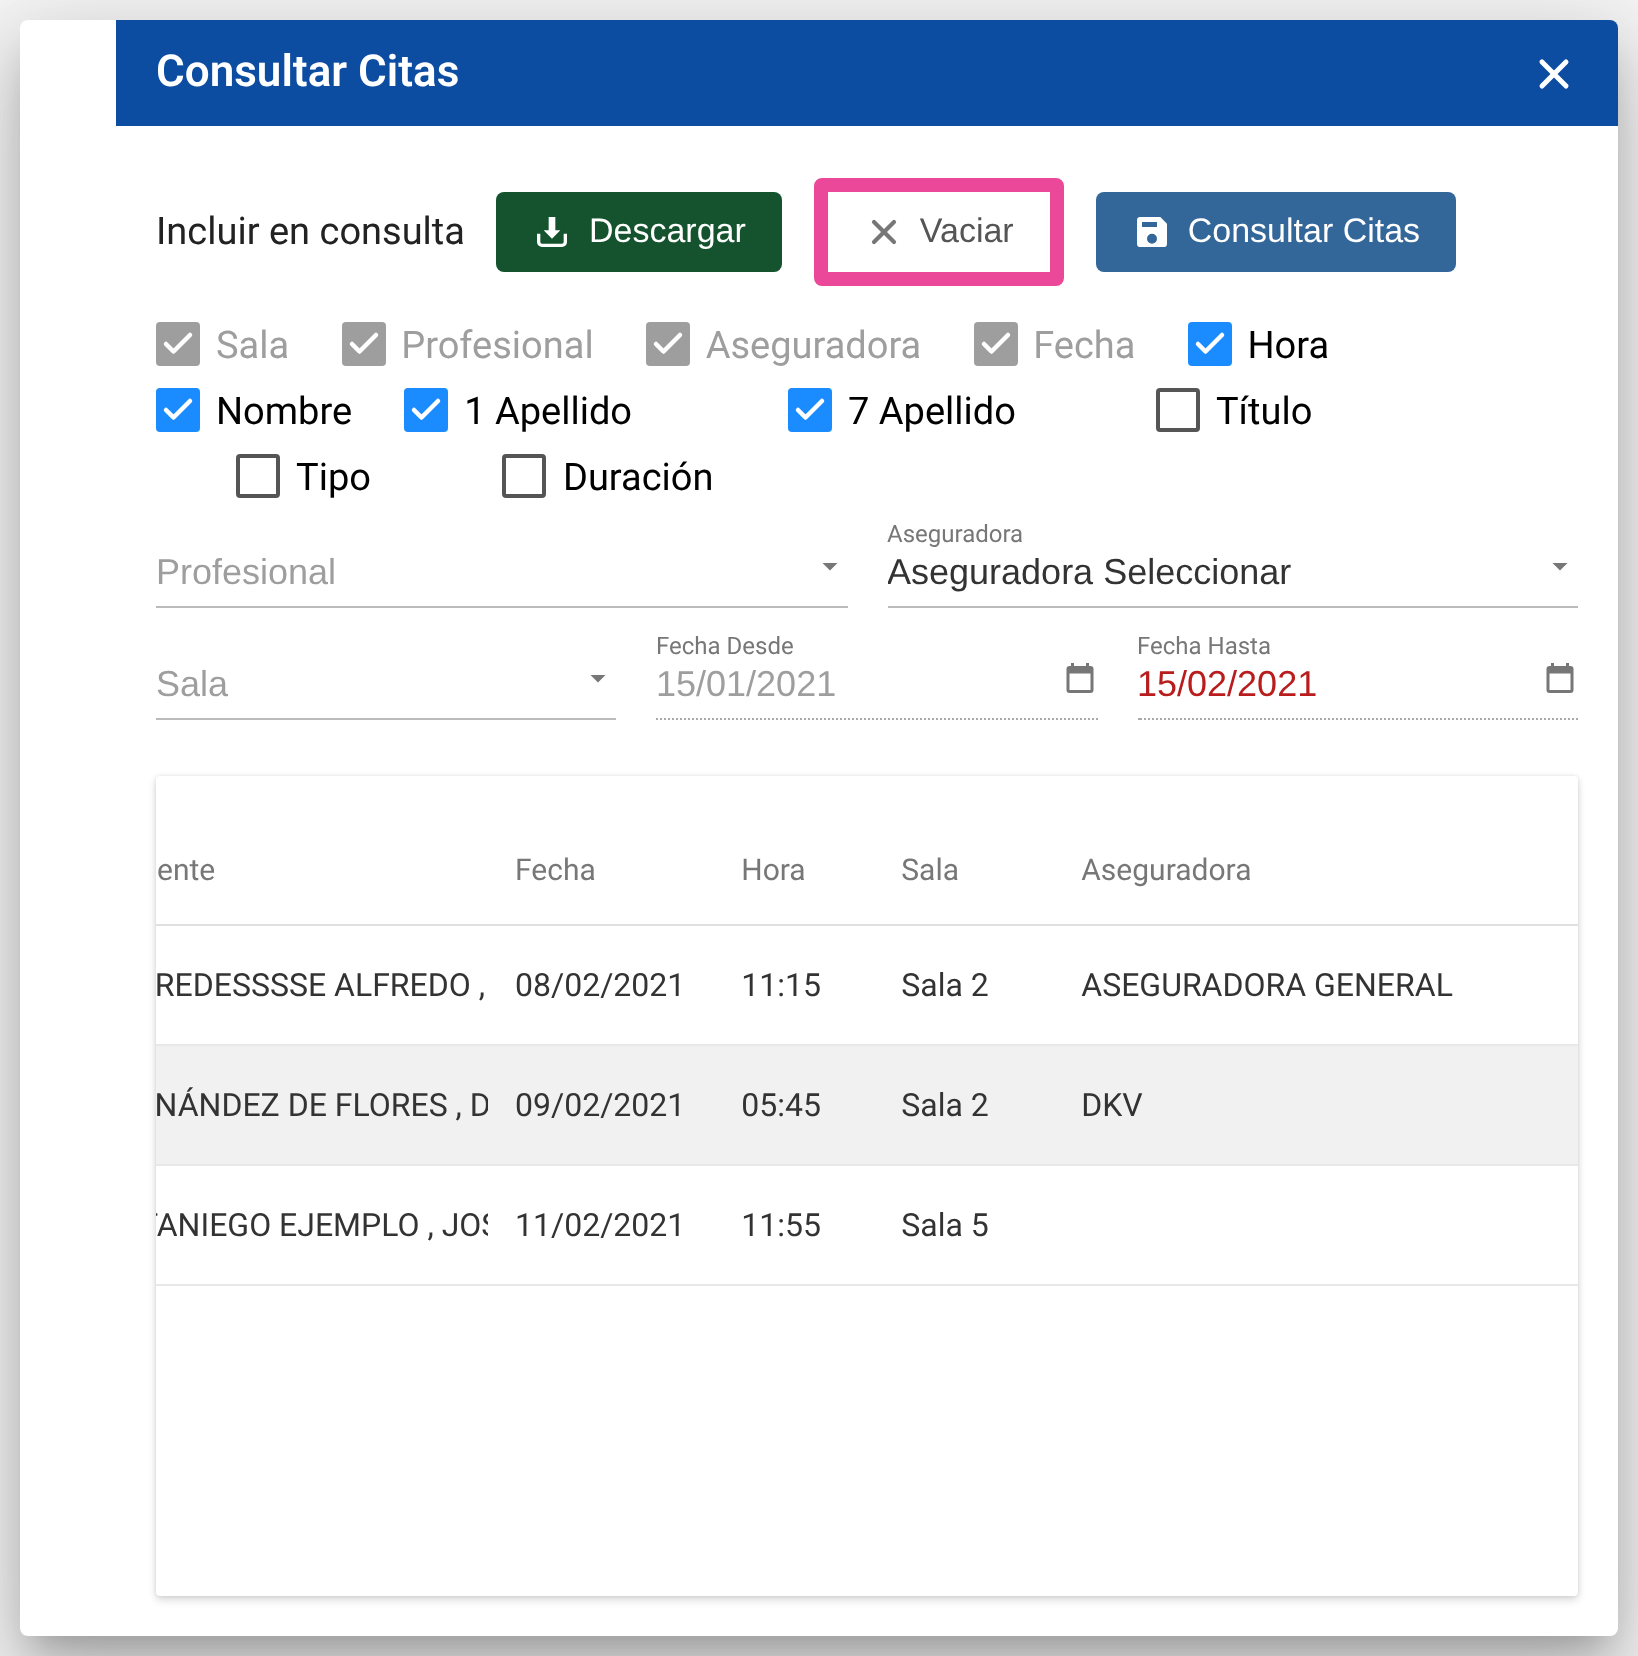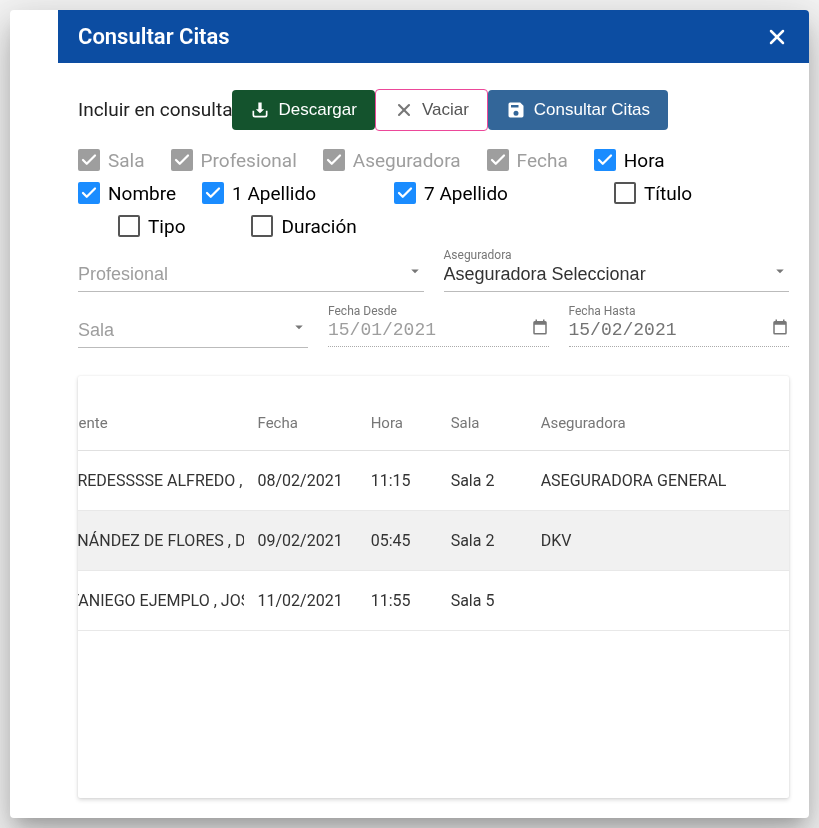--- a/index.html
+++ b/index.html
@@ -50,20 +50,21 @@
   .dialog-body {
     padding: 16px 20px 20px 20px;
     flex: 1;
     overflow: hidden;
     display: flex;
     flex-direction: column;
   }
   .action-row {
     display: flex;
     align-items: center;
+    gap: 16px;
     margin-bottom: 18px;
     margin-top: 10px;
   }
   .incluir-label {
     font-size: 19px;
     color: #222;
     font-weight: 400;
     flex: 0 0 auto;
   }
   .btn {
@@ -73,21 +74,21 @@
     padding: 8px 18px;
     font-size: 17px;
     font-weight: 500;
     border-radius: 4px;
     cursor: pointer;
     border: none;
     line-height: 1.4;
   }
   .btn svg { width: 20px; height: 20px; }
   .btn-green { background: #14532d; color: #fff; }
-  .btn-outline { background: #fff; color: #555; border: 1px solid #ec4899; }
+  .btn-outline { background: #fff; color: #555; border: 7px solid #ec4899; }
   .btn-outline svg { color: #777; }
   .btn-blue { background: #336699; color: #fff; }
 
   .checkbox-grid {
     display: flex;
     flex-wrap: wrap;
     row-gap: 6px;
     margin-bottom: 6px;
   }
   .check-item {
@@ -140,21 +141,21 @@
     width: 100%;
     border: none;
     border-bottom: 1px solid #bbb;
     padding: 12px 24px 6px 0;
     font-size: 18px;
     color: #333;
     background: transparent;
     outline: none;
   }
   .field-input::placeholder { color: #9e9e9e; }
-  .field-input.dotted { border-bottom: 1px dotted #aaa; font-family: Liberation Mono, monospace; }
+  .field-input.dotted { border-bottom: 1px dotted #aaa; }
   .field .dropdown-icon, .field .calendar-icon {
     position: absolute;
     right: 0;
     bottom: 8px;
     color: #777;
   }
   .field svg { width: 18px; height: 18px; }
 
   .table-card {
     margin-top: 28px;
@@ -309,21 +310,21 @@
         <span>1 Apellido</span>
       </label>
       <label class="check-item" style="margin-left:52px">
         <span class="check-box checked">
             <svg viewBox="0 0 24 24" fill="none" stroke="currentColor" stroke-width="3" stroke-linecap="round" stroke-linejoin="round">
               <polyline points="20 6 9 17 4 12"></polyline>
             </svg>
           </span>
         <span>7 Apellido</span>
       </label>
-      <label class="check-item" style="margin-left:80px">
+      <label class="check-item" style="margin-left:44px">
         <span class="check-box unchecked"></span>
         <span>Título</span>
       </label>
       <label class="check-item" style="margin-left:40px">
         <span class="check-box unchecked"></span>
         <span>Tipo</span>
       </label>
       <label class="check-item" style="margin-left:40px">
         <span class="check-box unchecked"></span>
         <span>Duración</span>
@@ -355,21 +356,21 @@
       </div>
       <div class="field">
         <div class="field-label">Fecha Desde</div>
         <input class="field-input dotted" style="color: rgb(158, 158, 158);" value="15/01/2021">
         <span class="calendar-icon"><svg viewBox="0 0 24 24" fill="currentColor">
               <path d="M19 4h-1V2h-2v2H8V2H6v2H5a2 2 0 0 0-2 2v14a2 2 0 0 0 2 2h14a2 2 0 0 0 2-2V6a2 2 0 0 0-2-2zm0 16H5V9h14v11z"></path>
             </svg></span>
       </div>
       <div class="field">
         <div class="field-label">Fecha Hasta</div>
-        <input class="field-input dotted" style="color: #737373;" value="15/02/2021">
+        <input class="field-input dotted" style="color: #b91c1c;" value="15/02/2021">
         <span class="calendar-icon"><svg viewBox="0 0 24 24" fill="currentColor">
               <path d="M19 4h-1V2h-2v2H8V2H6v2H5a2 2 0 0 0-2 2v14a2 2 0 0 0 2 2h14a2 2 0 0 0 2-2V6a2 2 0 0 0-2-2zm0 16H5V9h14v11z"></path>
             </svg></span>
       </div>
     </div>
 
     <div class="table-card">
       <div class="table-wrapper">
         <table>
           <thead>

